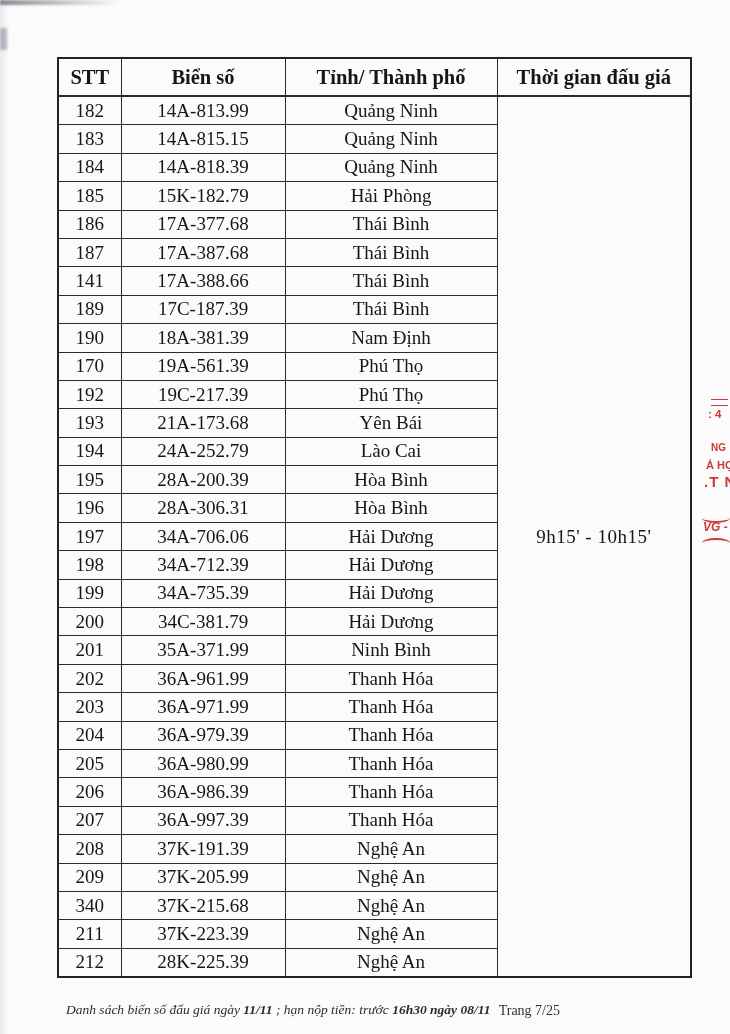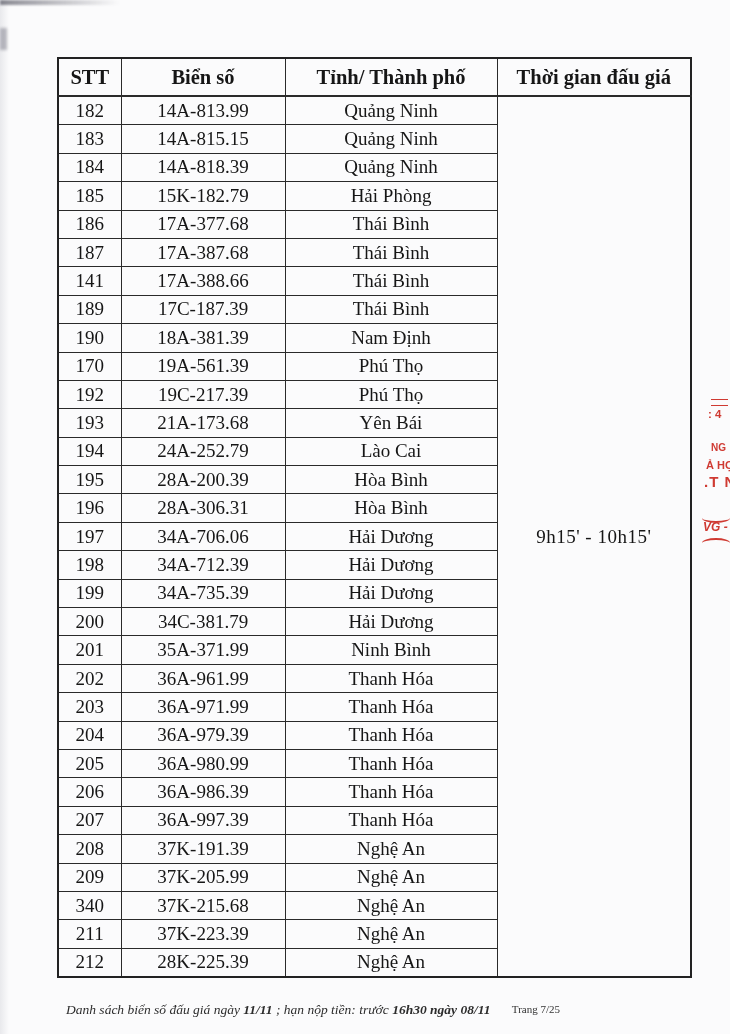--- a/index.html
+++ b/index.html
@@ -52,21 +52,21 @@
   
   .footer-note {
     position: absolute; left: 45px; top: 1002px;
     font-size: 13.5px; font-style: italic; color: #2c2c2c;
     white-space: nowrap;
     margin-left: 21px;
   }
   .footer-note b { font-weight: bold; }
   .page-number {
     position: absolute; right: 42px; top: 1003px;
-    font-size: 11px; color: #333;
+    font-size: 14px; color: #333;
     font-family: "Liberation Serif", "DejaVu Serif", serif;
   }
 
   
   .stamp { position: absolute; left: 700px; top: 396px; width: 30px; height: 170px;
            color: #cf3a32; font-family: "Liberation Sans", "DejaVu Sans", sans-serif; }
   .stamp .frag { position: absolute; white-space: nowrap; }
   .frag-rule { left: 11px; top: 3px; width: 17px; height: 5px;
                border-top: 1.5px solid #cf3a32; border-bottom: 1.5px solid #cf3a32; }
   .frag-1 { left: 8px; top: 12px; font-size: 11.5px; font-weight: bold; }

